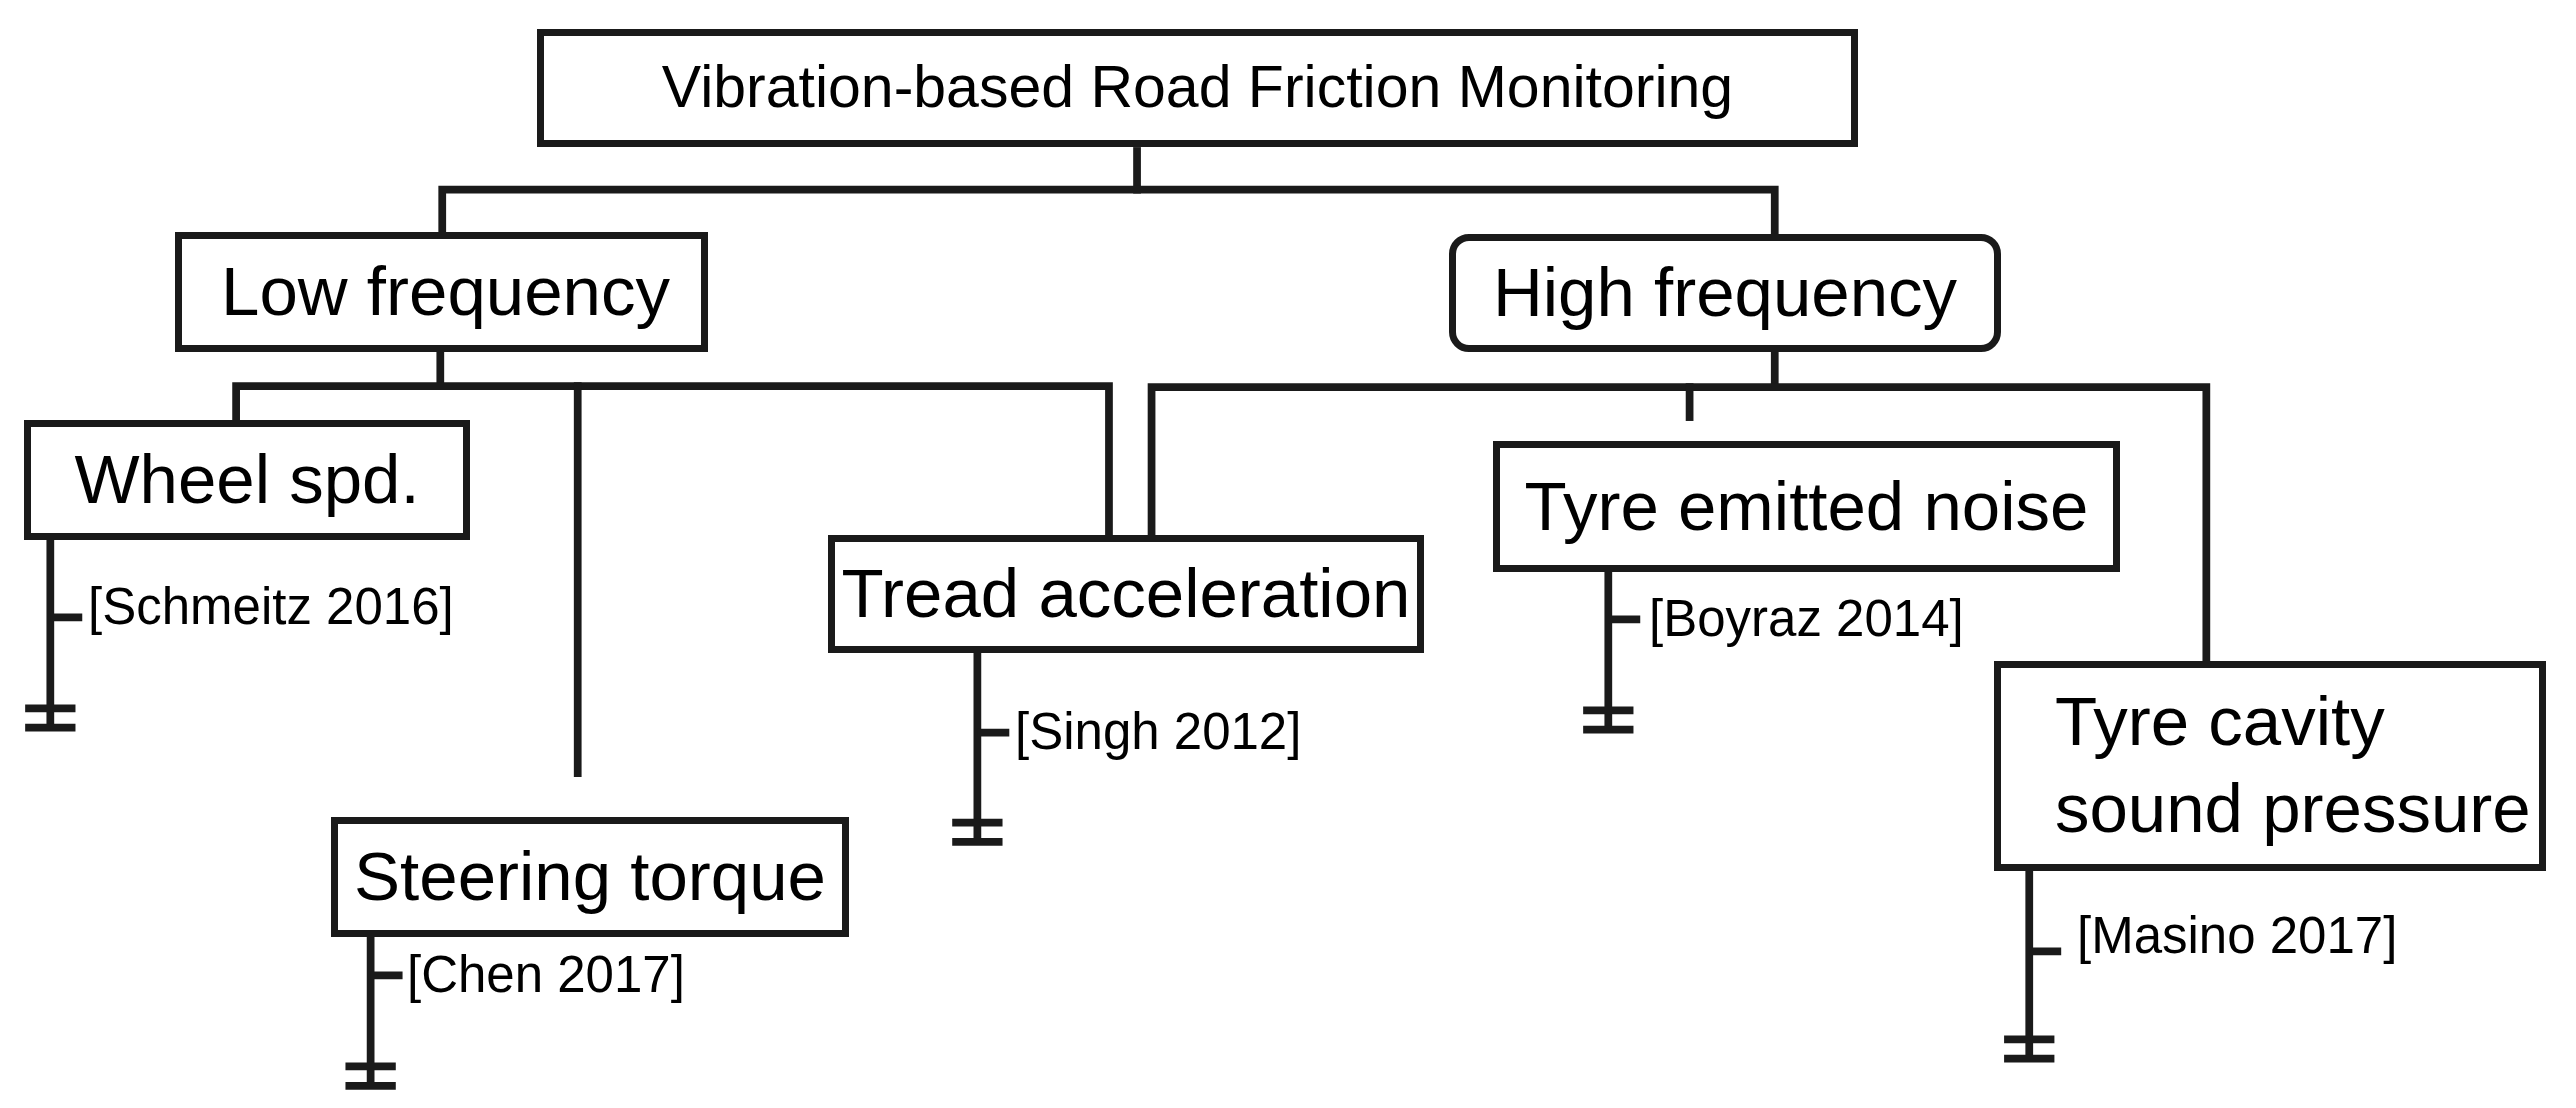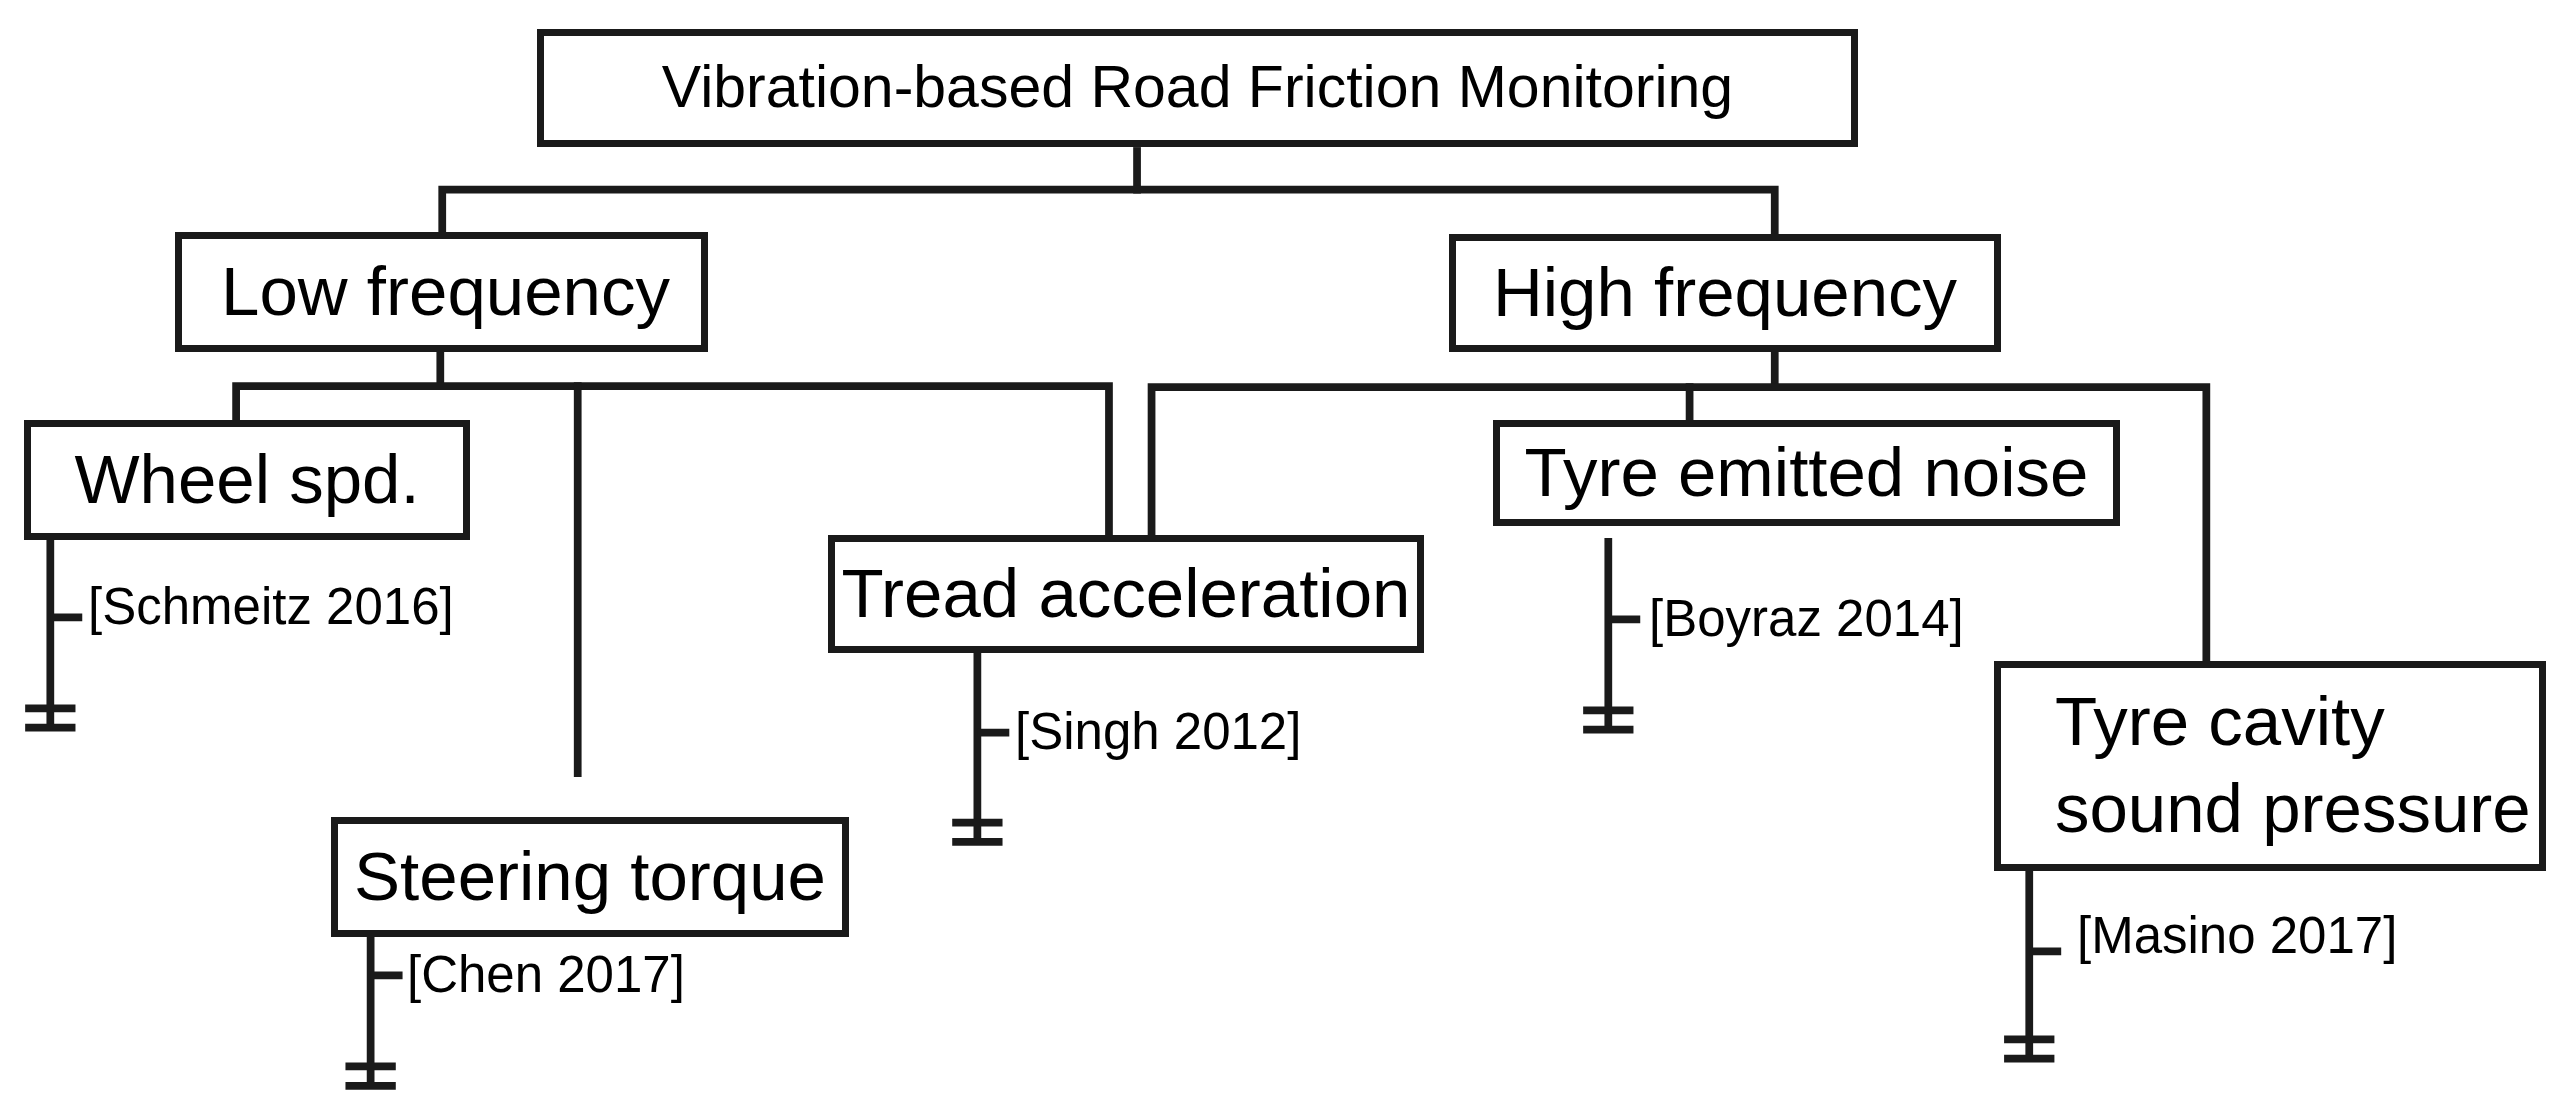--- a/index.html
+++ b/index.html
@@ -35,25 +35,25 @@
     display: flex;
     align-items: center;
     justify-content: center;
     font-size: 69px;
     line-height: 1.15;
     white-space: nowrap;
     color: var(--text);
   }
   #node-root   { left: 537px;  top: 29px;  width: 1321px; height: 118px; font-size: 59px; }
   #node-low    { left: 175px;  top: 232px; width: 533px;  height: 120px; padding-left: 8px; }
-  #node-high   { left: 1449px; top: 234px; width: 552px;  height: 118px; }
+  #node-high   { left: 1449px; top: 234px; width: 552px;  height: 118px; border-radius: 20px; }
   #node-wheel  { left: 24px;   top: 420px; width: 446px;  height: 120px; }
   #node-steer  { left: 331px;  top: 777px; width: 518px;  height: 120px; margin-top: 40px; }
   #node-tread  { left: 828px;  top: 535px; width: 596px;  height: 118px; }
-  #node-noise  { left: 1493px; top: 420px; width: 627px;  height: 106px; }
+  #node-noise  { left: 1493px; top: 441px; width: 627px;  height: 131px; }
   #node-cavity {
     left: 1994px; top: 661px; width: 552px; height: 210px;
     flex-direction: column;
     align-items: flex-start;
     justify-content: center;
     padding-left: 54px;
     line-height: 1.26;
   }
   .citation {
     position: absolute;

